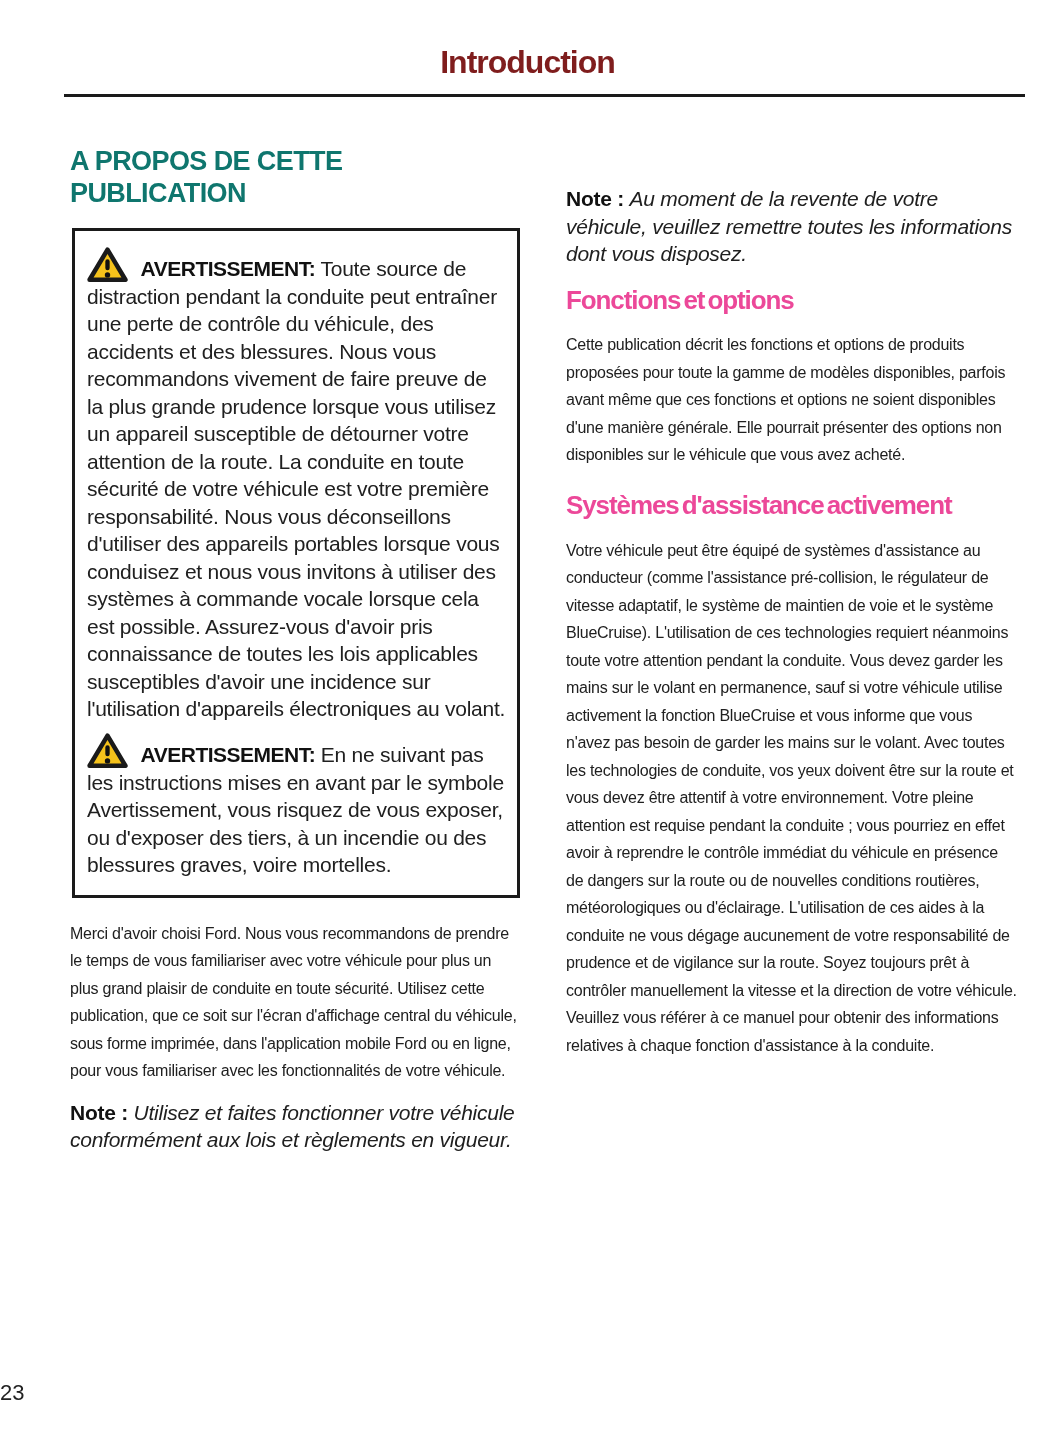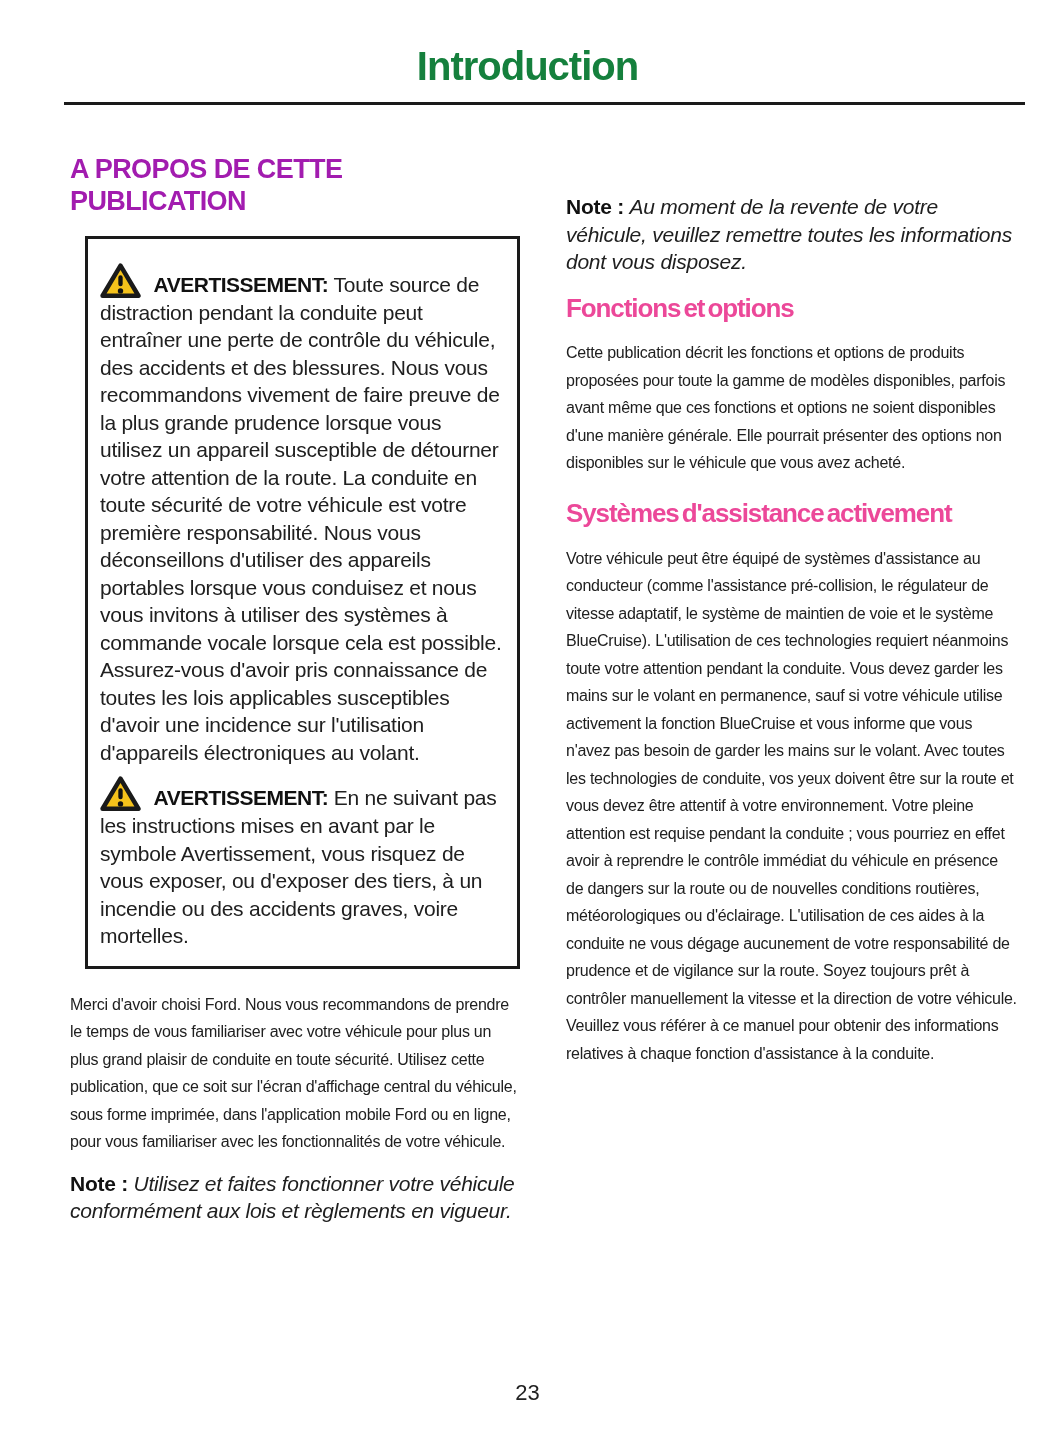--- a/index.html
+++ b/index.html
@@ -10,24 +10,24 @@
     background: #ffffff;
     font-family: "Liberation Sans", "DejaVu Sans", sans-serif;
     color: #202020;
     overflow: hidden;
     box-sizing: border-box;
   }
   .doc-header { padding-top: 44px; }
   .doc-title {
     margin: 0;
     text-align: center;
-    font-size: 40px;
+    font-size: 32px;
     font-weight: 800;
     letter-spacing: -1px;
-    color: #15803d;
+    color: #7f1d1d;
   }
   .header-rule {
     border: none;
     border-top: 3px solid #1a1a1a;
     margin: 13px 30px 0 64px;
   }
   .columns {
     display: flex;
     gap: 46px;
     padding: 48px 36px 0 70px;
@@ -35,21 +35,21 @@
   }
   .col { box-sizing: border-box; }
   .col-left  { flex: 0 0 450px; width: 450px; }
   .col-right { flex: 0 0 453px; width: 453px; margin-top: 40px; }
   .section-heading {
     margin: 0 0 18px 0;
     font-size: 27px;
     line-height: 1.2;
     font-weight: 800;
     letter-spacing: -0.6px;
-    color: #a21caf;
+    color: #0f766e;
     text-transform: none;
   }
   .sub-heading {
     margin: 22px 0 16px 0;
     font-size: 26px;
     line-height: 1.15;
     font-weight: 800;
     letter-spacing: -1.1px;
     word-spacing: -3px;
     color: #ec4899;
@@ -58,22 +58,22 @@
   .sub-heading.first { margin-top: 18px; }
   .body-text {
     margin: 0 0 14px 0;
     font-size: 16px;
     line-height: 27.5px;
     letter-spacing: -0.25px;
     color: #202020;
   }
   .warning-box {
     border: 3px solid #1a1a1a;
-    padding: 24px 10px 16px 12px;
-    margin: 0 0 22px 15px;
+    padding: 16px 10px 16px 12px;
+    margin: 0 0 22px 2px;
   }
   .warning-para {
     margin: 0;
     font-size: 21px;
     line-height: 27.5px;
     letter-spacing: -0.25px;
     color: #202020;
   }
   .warning-para + .warning-para { margin-top: 10px; }
   .warn-icon { display: inline; }
@@ -88,21 +88,20 @@
     font-size: 21px;
     line-height: 27.5px;
     letter-spacing: -0.25px;
   }
   .note-label { font-weight: 800; color: #111111; font-style: normal; }
   .note-text  { font-style: italic; color: #202020; }
   .page-number {
     position: absolute;
     left: 0; right: 0;
     bottom: 42px;
-    text-align: center;
     font-size: 22px;
     color: #222222;
   }
 </style>
 </head>
 <body>
 
 <div class="page">
 
   <header class="doc-header">
@@ -125,21 +124,21 @@
           <span class="warn-label">AVERTISSEMENT:</span>
           <span class="warn-text">Toute source de distraction pendant la conduite peut entraîner une perte de contrôle du véhicule, des accidents et des blessures. Nous vous recommandons vivement de faire preuve de la plus grande prudence lorsque vous utilisez un appareil susceptible de détourner votre attention de la route. La conduite en toute sécurité de votre véhicule est votre première responsabilité. Nous vous déconseillons d'utiliser des appareils portables lorsque vous conduisez et nous vous invitons à utiliser des systèmes à commande vocale lorsque cela est possible. Assurez-vous d'avoir pris connaissance de toutes les lois applicables susceptibles d'avoir une incidence sur l'utilisation d'appareils électroniques au volant.</span>
         </p>
         <p class="warning-para">
           <span class="warn-icon"><svg width="41" height="36" viewBox="0 0 64 56" aria-hidden="true">
                 <path d="M32 4 L60 51 L4 51 Z" stroke="#1a1a1a" stroke-width="7" stroke-linejoin="round" fill="#F5C21B"></path>
                 <rect x="28.6" y="19" width="6.8" height="17" rx="3.4" fill="#111"></rect>
                 <circle cx="32" cy="43.5" r="4.2" fill="#111"></circle>
               </svg></span>
           <span class="warn-label">AVERTISSEMENT:</span>
-          <span class="warn-text">En ne suivant pas les instructions mises en avant par le symbole Avertissement, vous risquez de vous exposer, ou d'exposer des tiers, à un incendie ou des accidents graves, voire mortelles.</span>
+          <span class="warn-text">En ne suivant pas les instructions mises en avant par le symbole Avertissement, vous risquez de vous exposer, ou d'exposer des tiers, à un incendie ou des blessures graves, voire mortelles.</span>
         </p>
       </div>
 
       <p class="body-text">Merci d'avoir choisi Ford.  Nous vous recommandons de prendre le temps de vous familiariser avec votre véhicule pour plus un plus grand plaisir de conduite en toute sécurité.  Utilisez cette publication, que ce soit sur l'écran d'affichage central du véhicule, sous forme imprimée, dans l'application mobile Ford ou en ligne, pour vous familiariser avec les fonctionnalités de votre véhicule.</p>
 
       <p class="note-para">
         <span class="note-label">Note :</span>
         <span class="note-text">Utilisez et faites fonctionner votre véhicule conformément aux lois et règlements en vigueur.</span>
       </p>
     </section>

